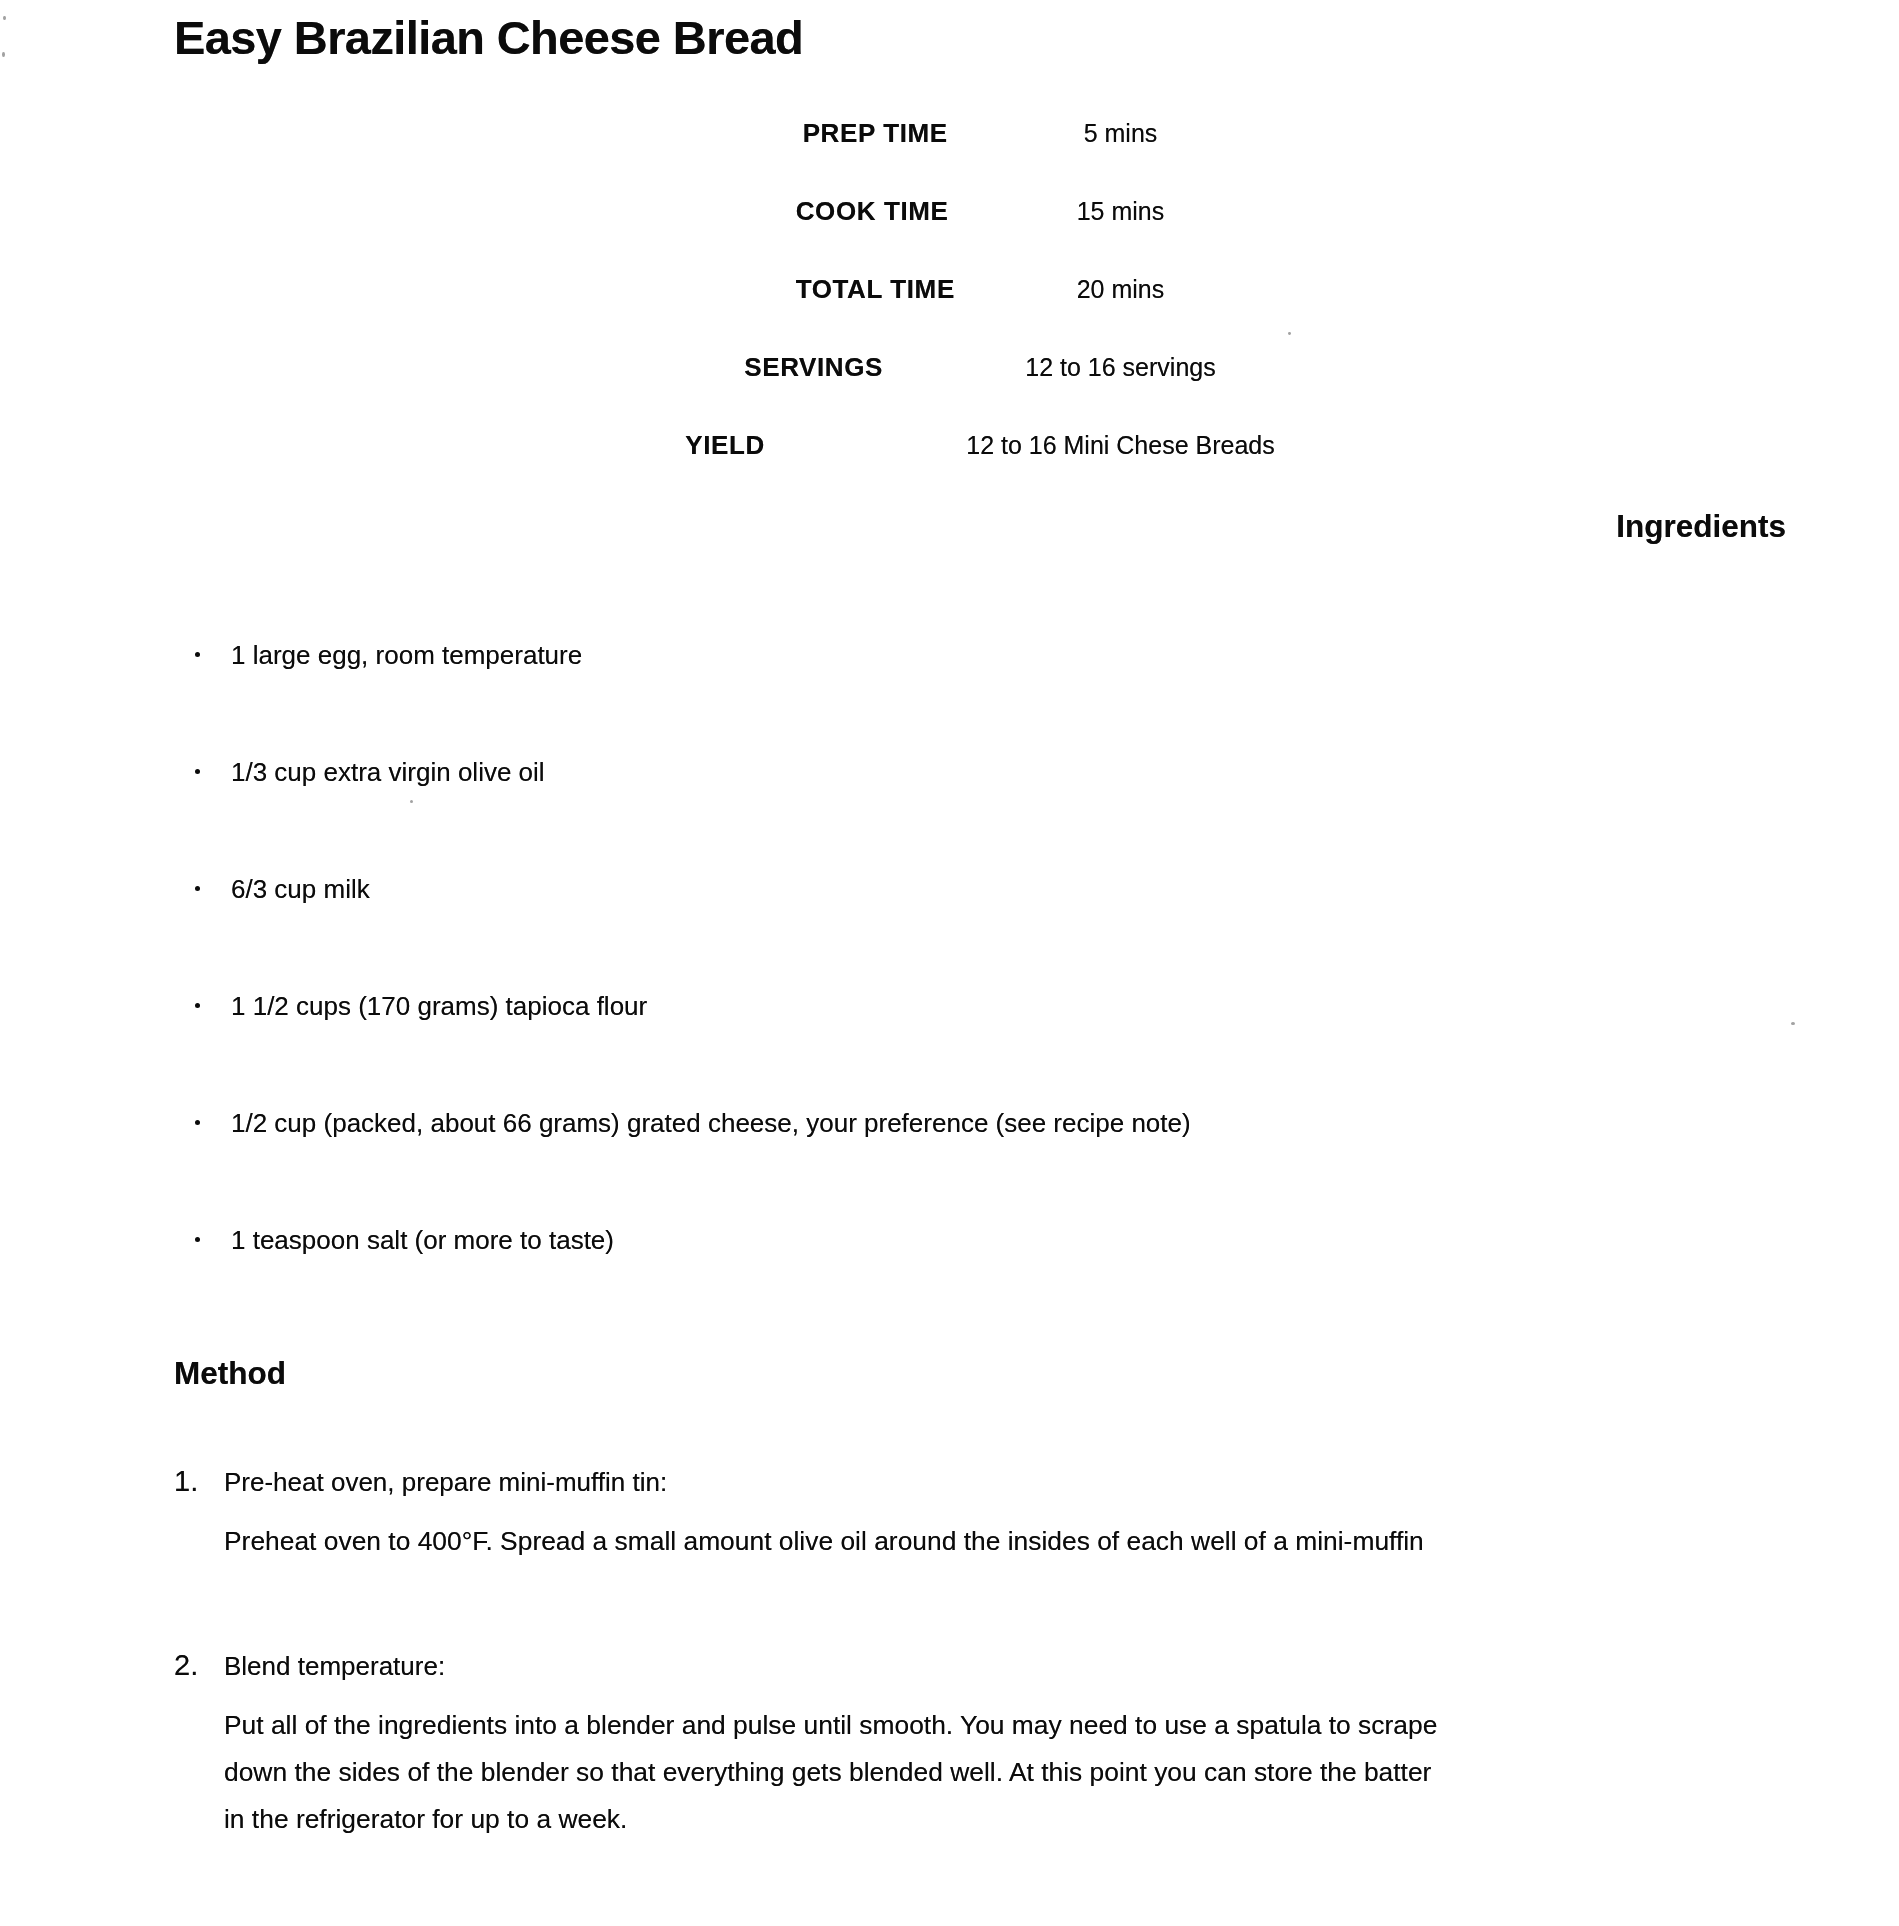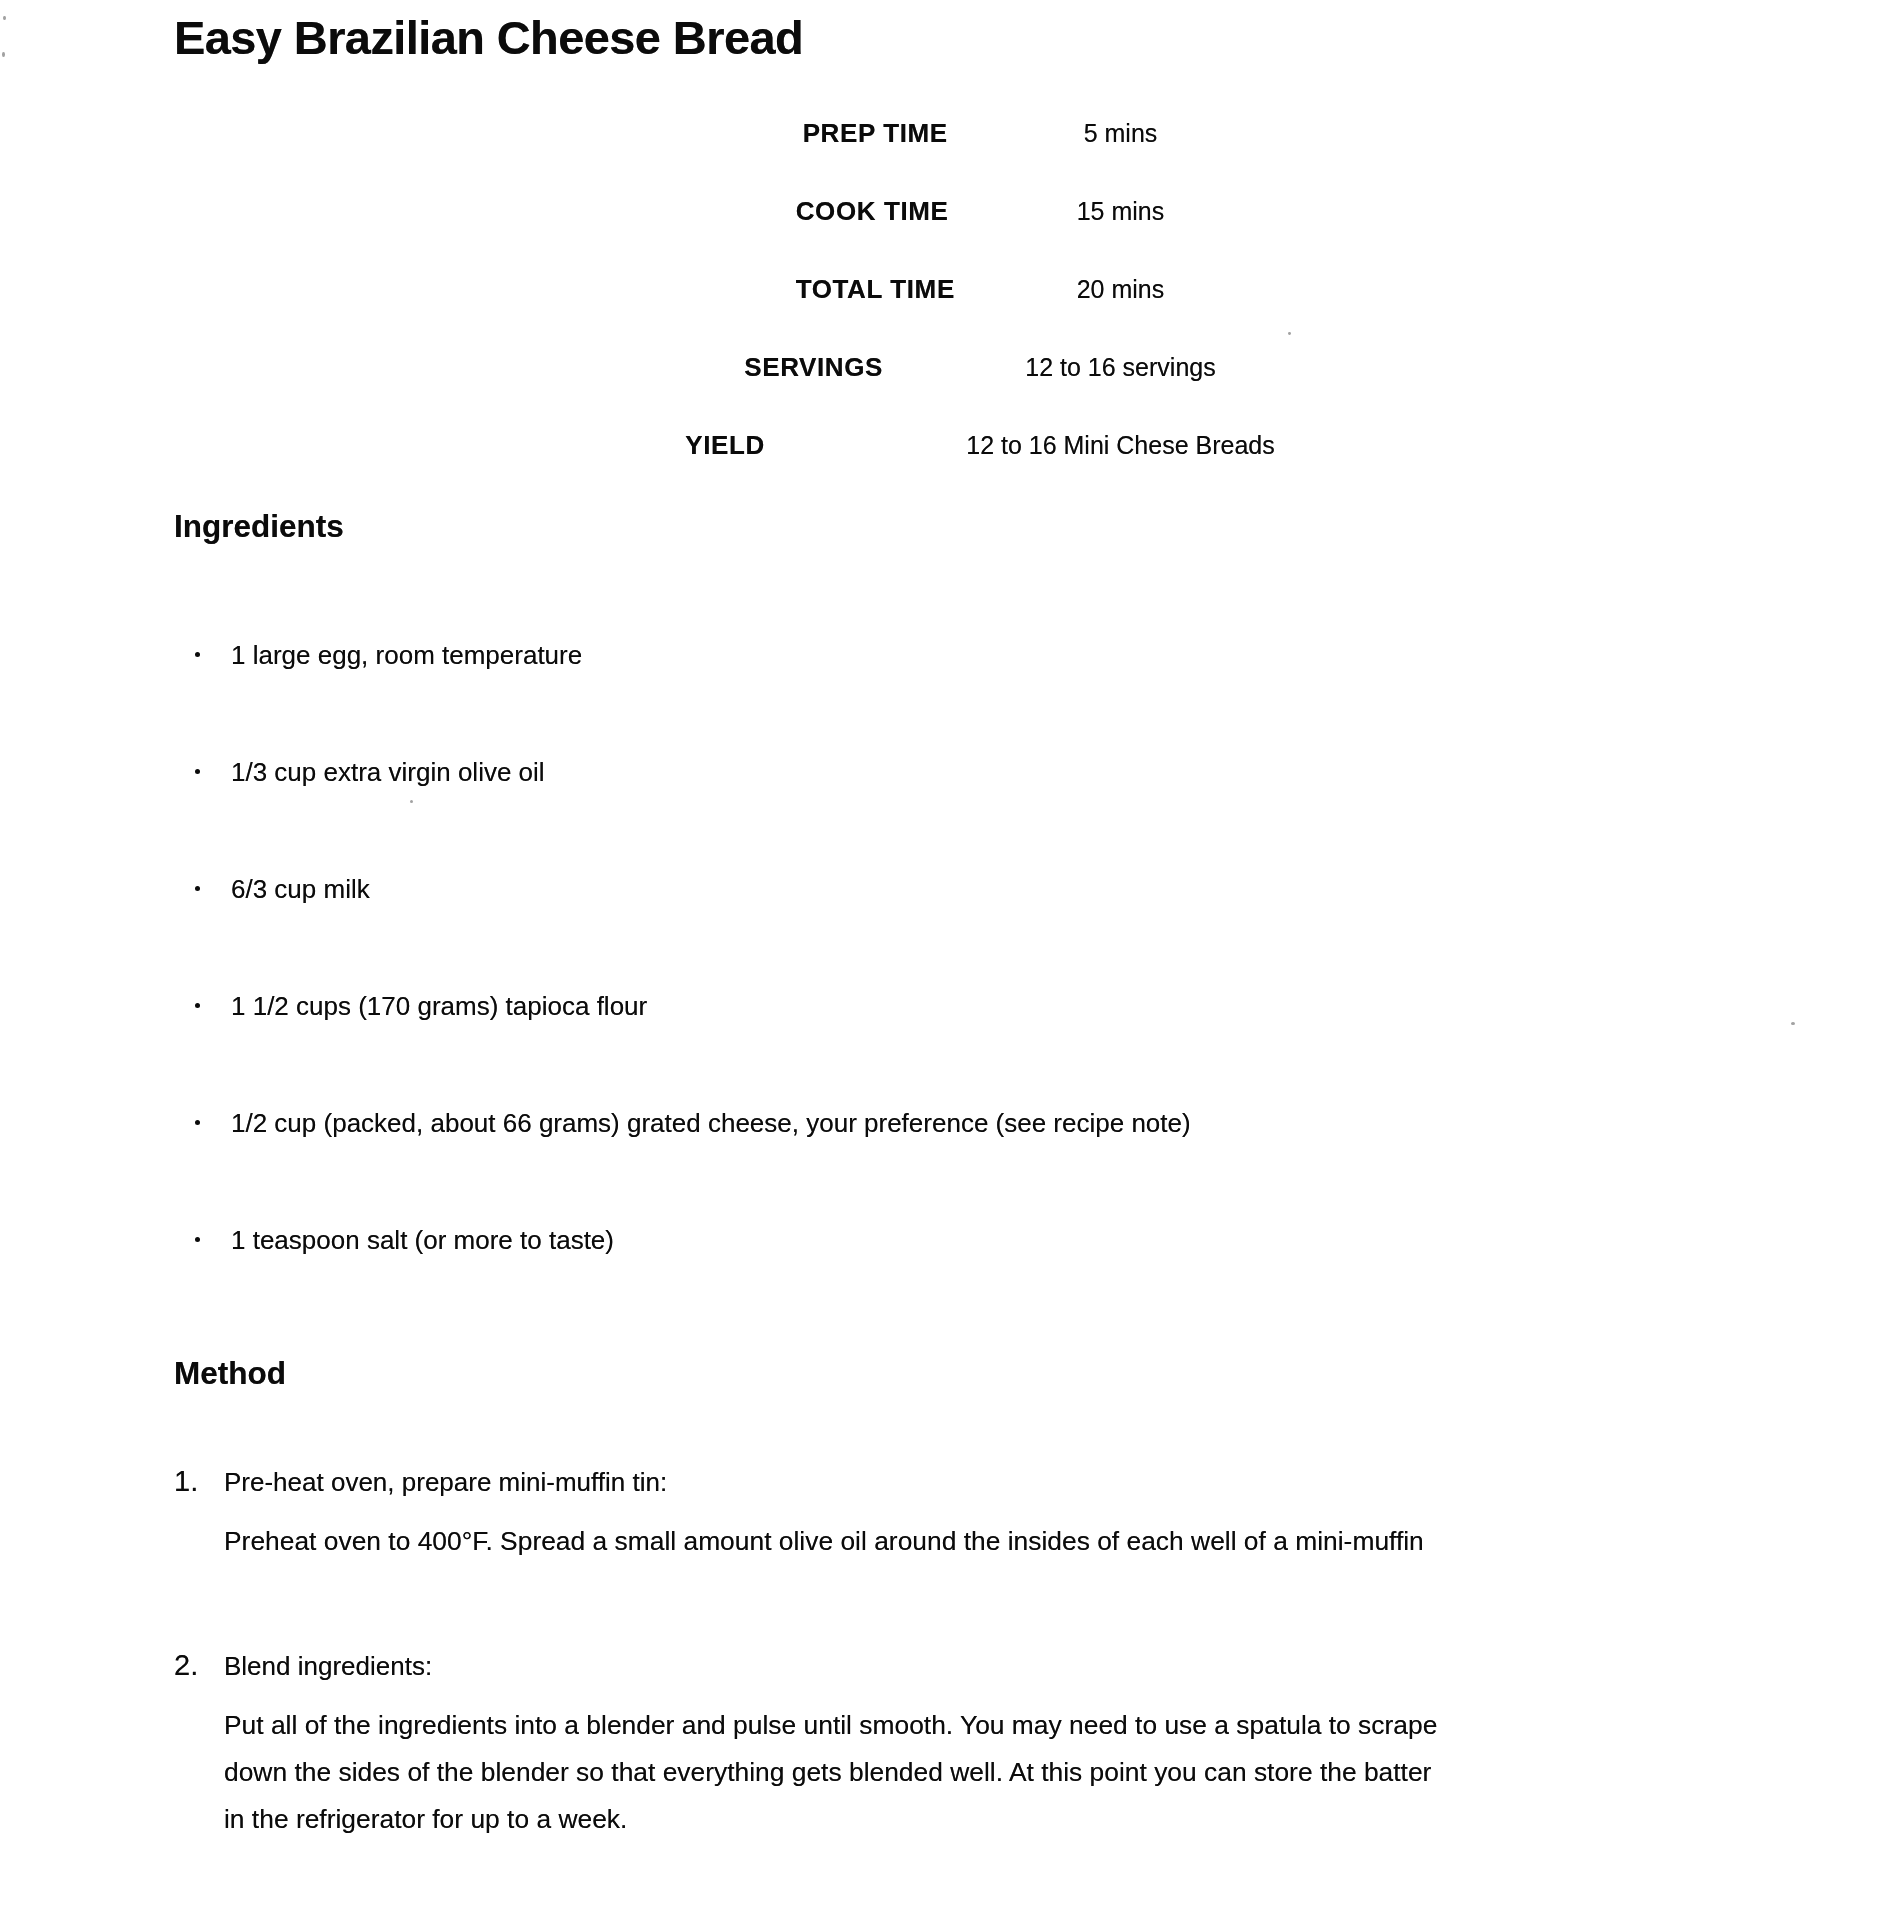--- a/index.html
+++ b/index.html
@@ -48,20 +48,21 @@
   .meta-value {
     font-size: 25px;
     font-weight: 400;
   }
   .section-heading {
     font-size: 31.5px;
     font-weight: 700;
     margin: 0;
   }
   .ingredients-heading {
+    text-align: right;
   }
   .ingredient-list {
     list-style: none;
     margin: 16px;
     padding: 0 0 0 41px;
   }
   .ingredient-item {
     position: relative;
     font-size: 26px;
     line-height: 28px;
@@ -199,21 +200,21 @@
       <div class="step-title">Pre-heat oven, prepare mini-muffin tin:</div>
     </div>
     <div class="step-body">
         <div class="line">Preheat oven to 400°F. Spread a small amount olive oil around the insides of each well of a mini-muffin</div>
       </div>
   </div>
 
   <div class="method-step step-2">
     <div class="step-header">
       <div class="step-number">2.</div>
-      <div class="step-title">Blend ingredients:</div>
+      <div class="step-title">Blend temperature:</div>
     </div>
     <div class="step-body">
         <div class="line">Put all of the ingredients into a blender and pulse until smooth. You may need to use a spatula to scrape</div>
         <div class="line">down the sides of the blender so that everything gets blended well. At this point you can store the batter</div>
         <div class="line">in the refrigerator for up to a week.</div>
       </div>
   </div>
 
 </div>
 

